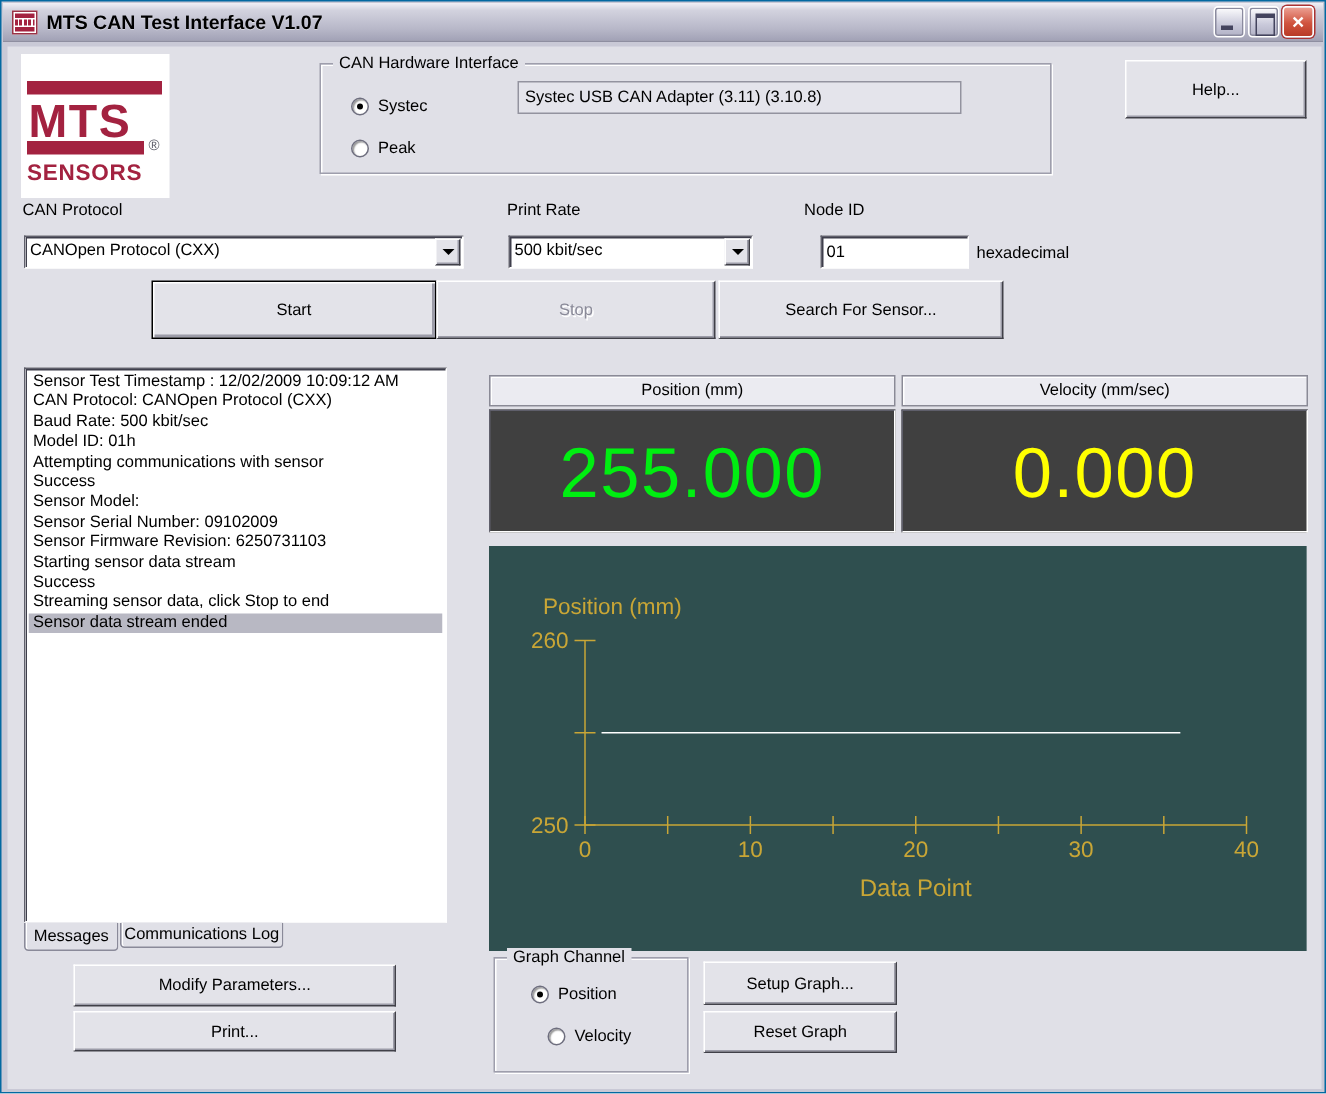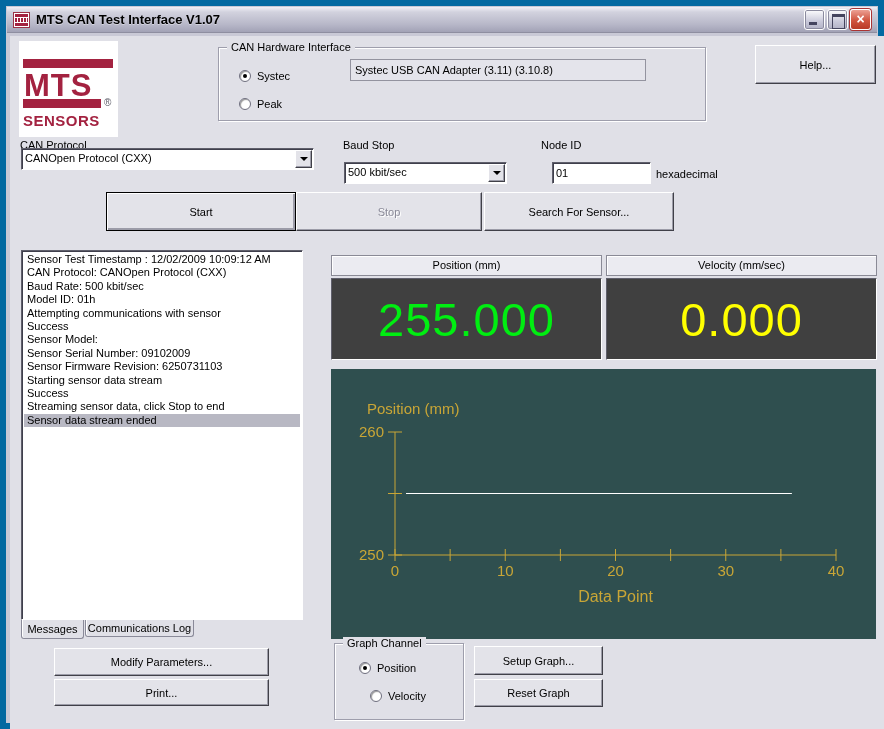--- a/index.html
+++ b/index.html
@@ -1,20 +1,20 @@
 <!DOCTYPE html>
 <html><head>
 <meta charset="utf-8">
 <style>
   * { margin:0; padding:0; box-sizing:border-box; }
   body { font-family:"Liberation Sans", sans-serif; background:#FFFFFF; }
 
   .window {
     position:relative; width:884px; height:729px;
-    background:#C9C9D6; border:6px solid #0369a1;
+    background:#C9C9D6; border:1px solid #0369a1;
   }
   
   .titlebar {
     position:absolute; left:1px; top:1px; right:1px; height:26px;
     background:linear-gradient(#F0F0F6 0%, #D2D2DE 20%, #B7B7C8 70%, #A2A2B6 100%);
     border-bottom:1px solid #8E8EA0;
     display:flex; align-items:center; padding:0 6px;
   }
   .title-icon {
     width:17px; height:16px; background:#FFFFFF; border:1px solid #9A3347;
@@ -143,26 +143,26 @@
         <span class="radio"></span>
         <span class="lbl">Peak</span>
       </div>
       <div class="abs" style="left:131px;top:11px;width:296px;height:22px;background:#E4E4EB;border:1px solid #93939F;
                               font-size:11px;line-height:20px;padding-left:4px;">Systec USB CAN Adapter (3.11) (3.10.8)</div>
     </div>
 
     <div class="abs btn" style="left:745px;top:9px;width:121px;height:39px;">Help...</div>
 
     <div class="abs lbl" style="left:10px;top:103px;">CAN Protocol</div>
-    <div class="combo sunken" style="left:11px;top:112px;width:293px;">
+    <div class="combo sunken" style="left:11px;top:126px;width:293px;">
       <span class="combo-text">CANOpen Protocol (CXX)</span>
       <span class="combo-btn"></span>
     </div>
 
-    <div class="abs lbl" style="left:333px;top:103px;">Baud Stop</div>
+    <div class="abs lbl" style="left:333px;top:103px;">Print Rate</div>
     <div class="combo sunken" style="left:334px;top:126px;width:163px;">
       <span class="combo-text">500 kbit/sec</span>
       <span class="combo-btn"></span>
     </div>
 
     <div class="abs lbl" style="left:531px;top:103px;">Node ID</div>
     <input class="field sunken" style="left: 542px; top: 126px; width: 99px; height: 22px;" value="01">
     <div class="abs lbl" style="left:646px;top:132px;">hexadecimal</div>
 
     <div class="abs btn default" style="left:96px;top:156px;width:190px;height:39px;">Start</div>

